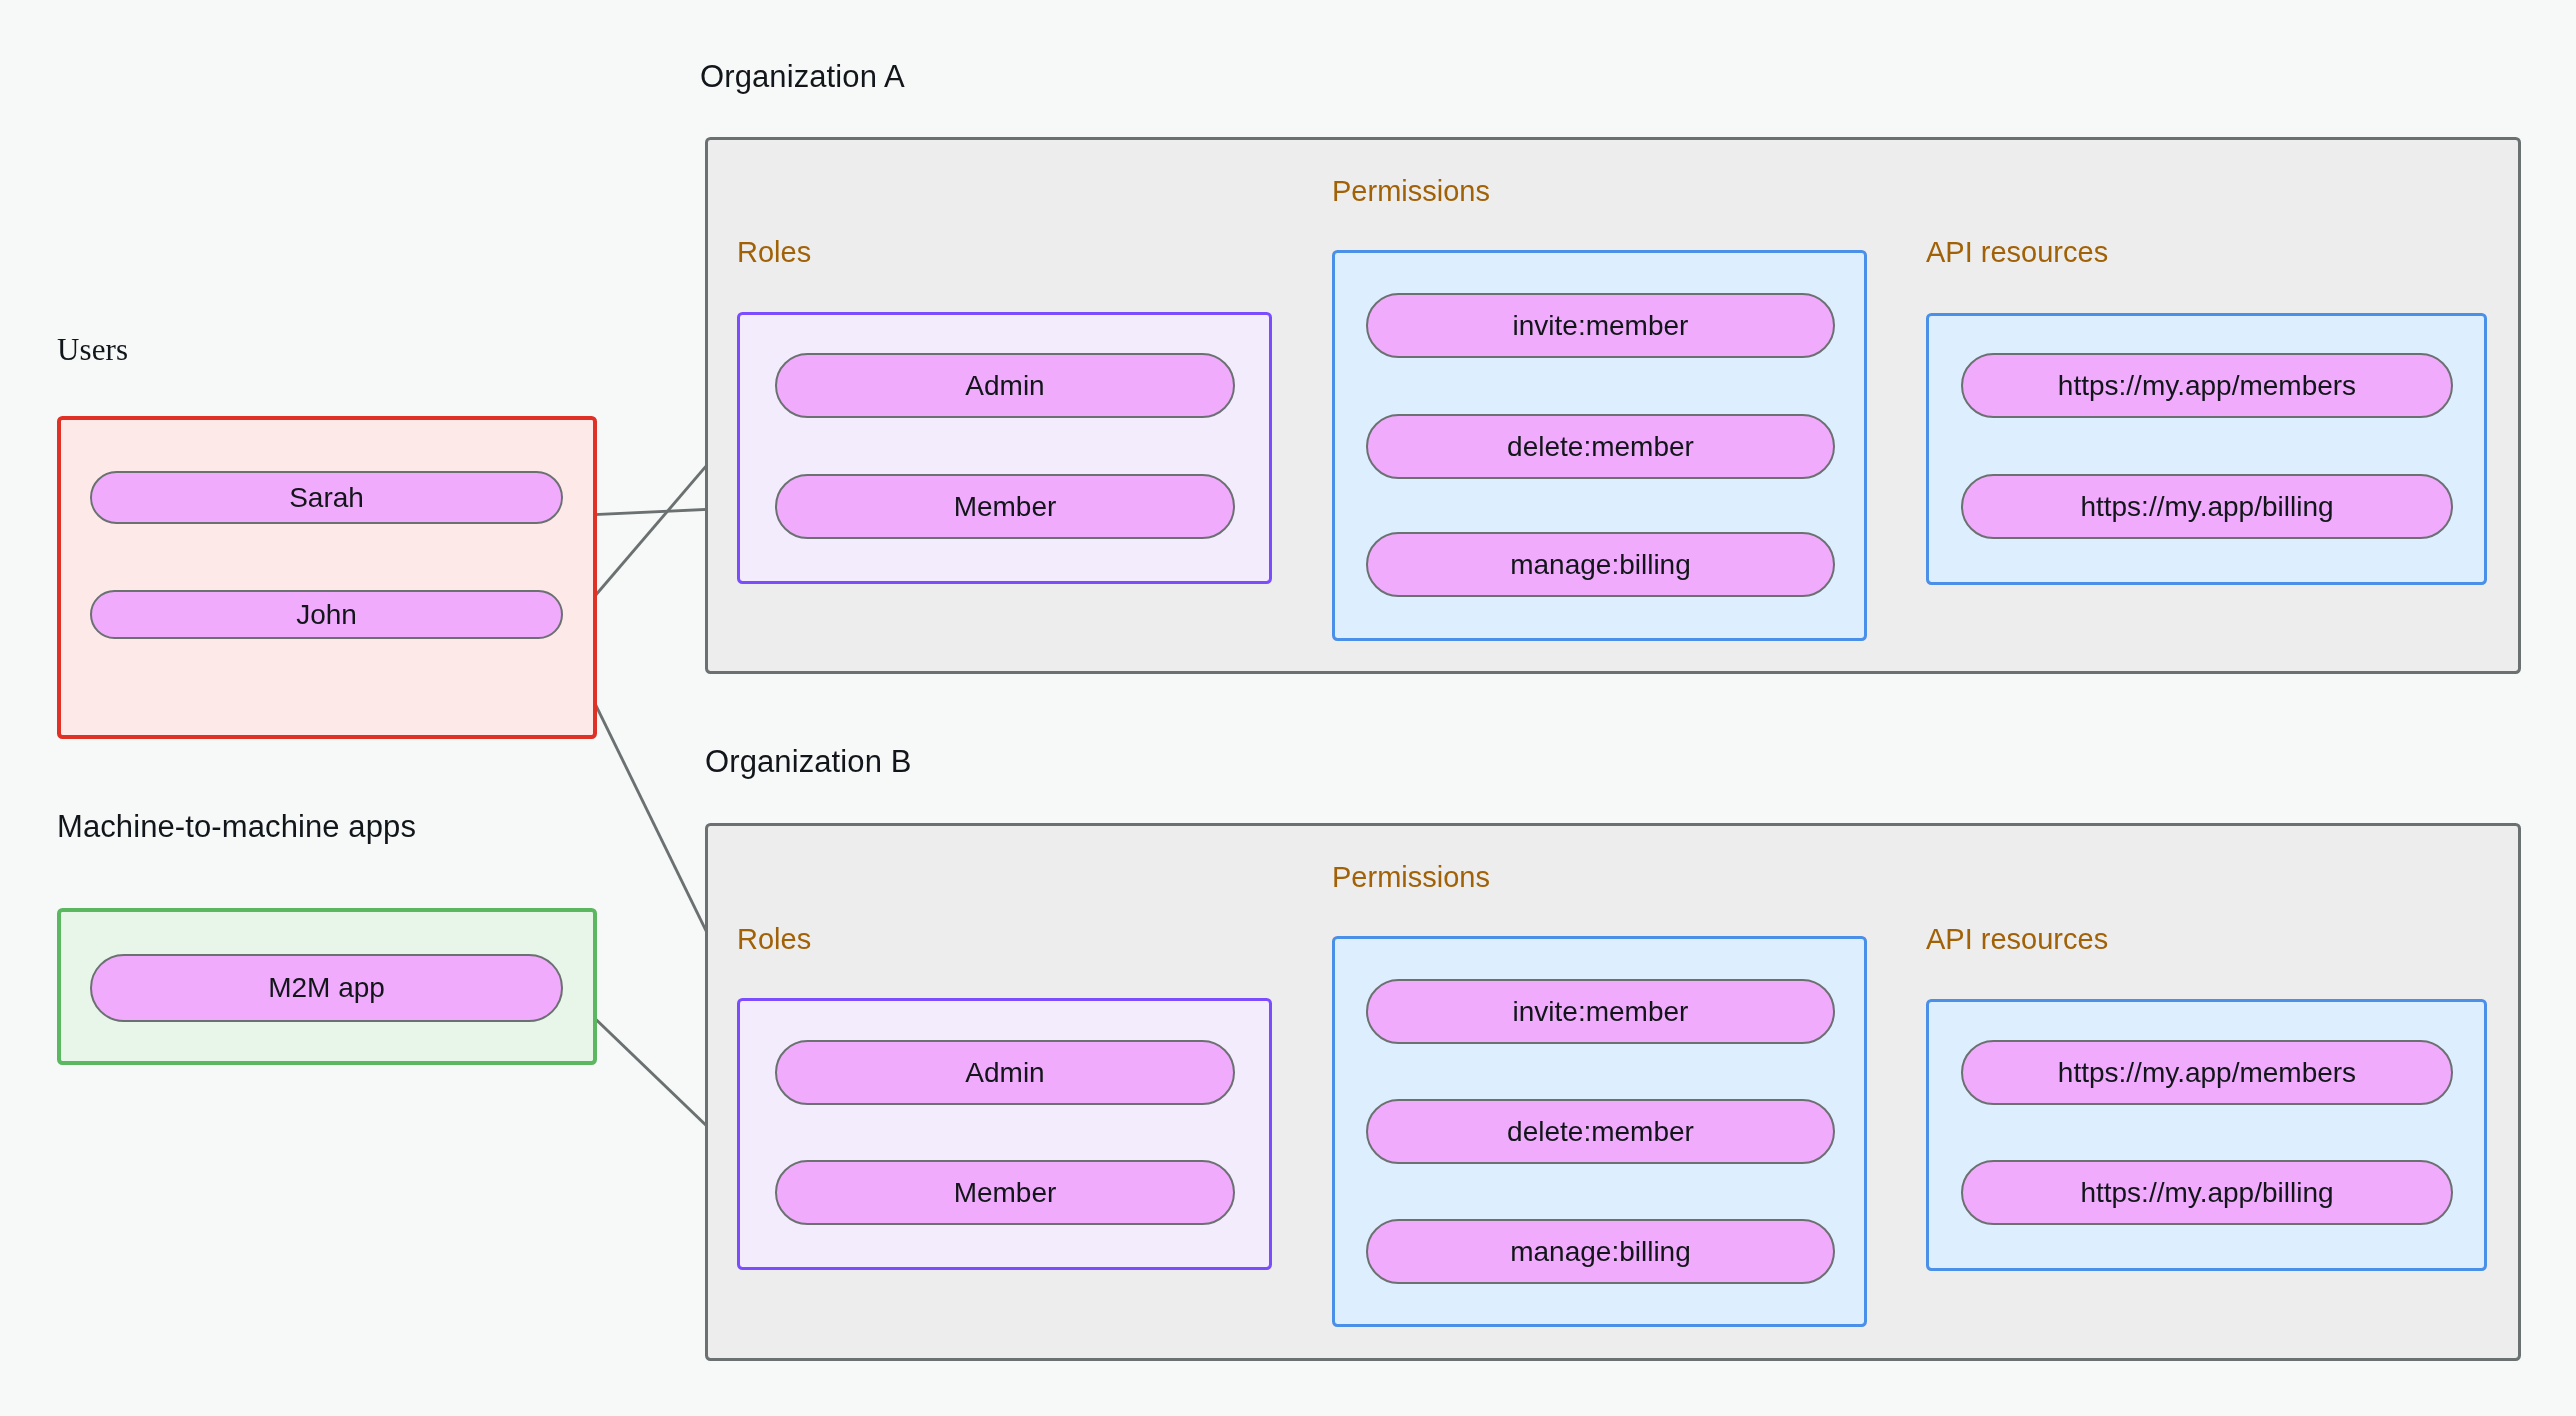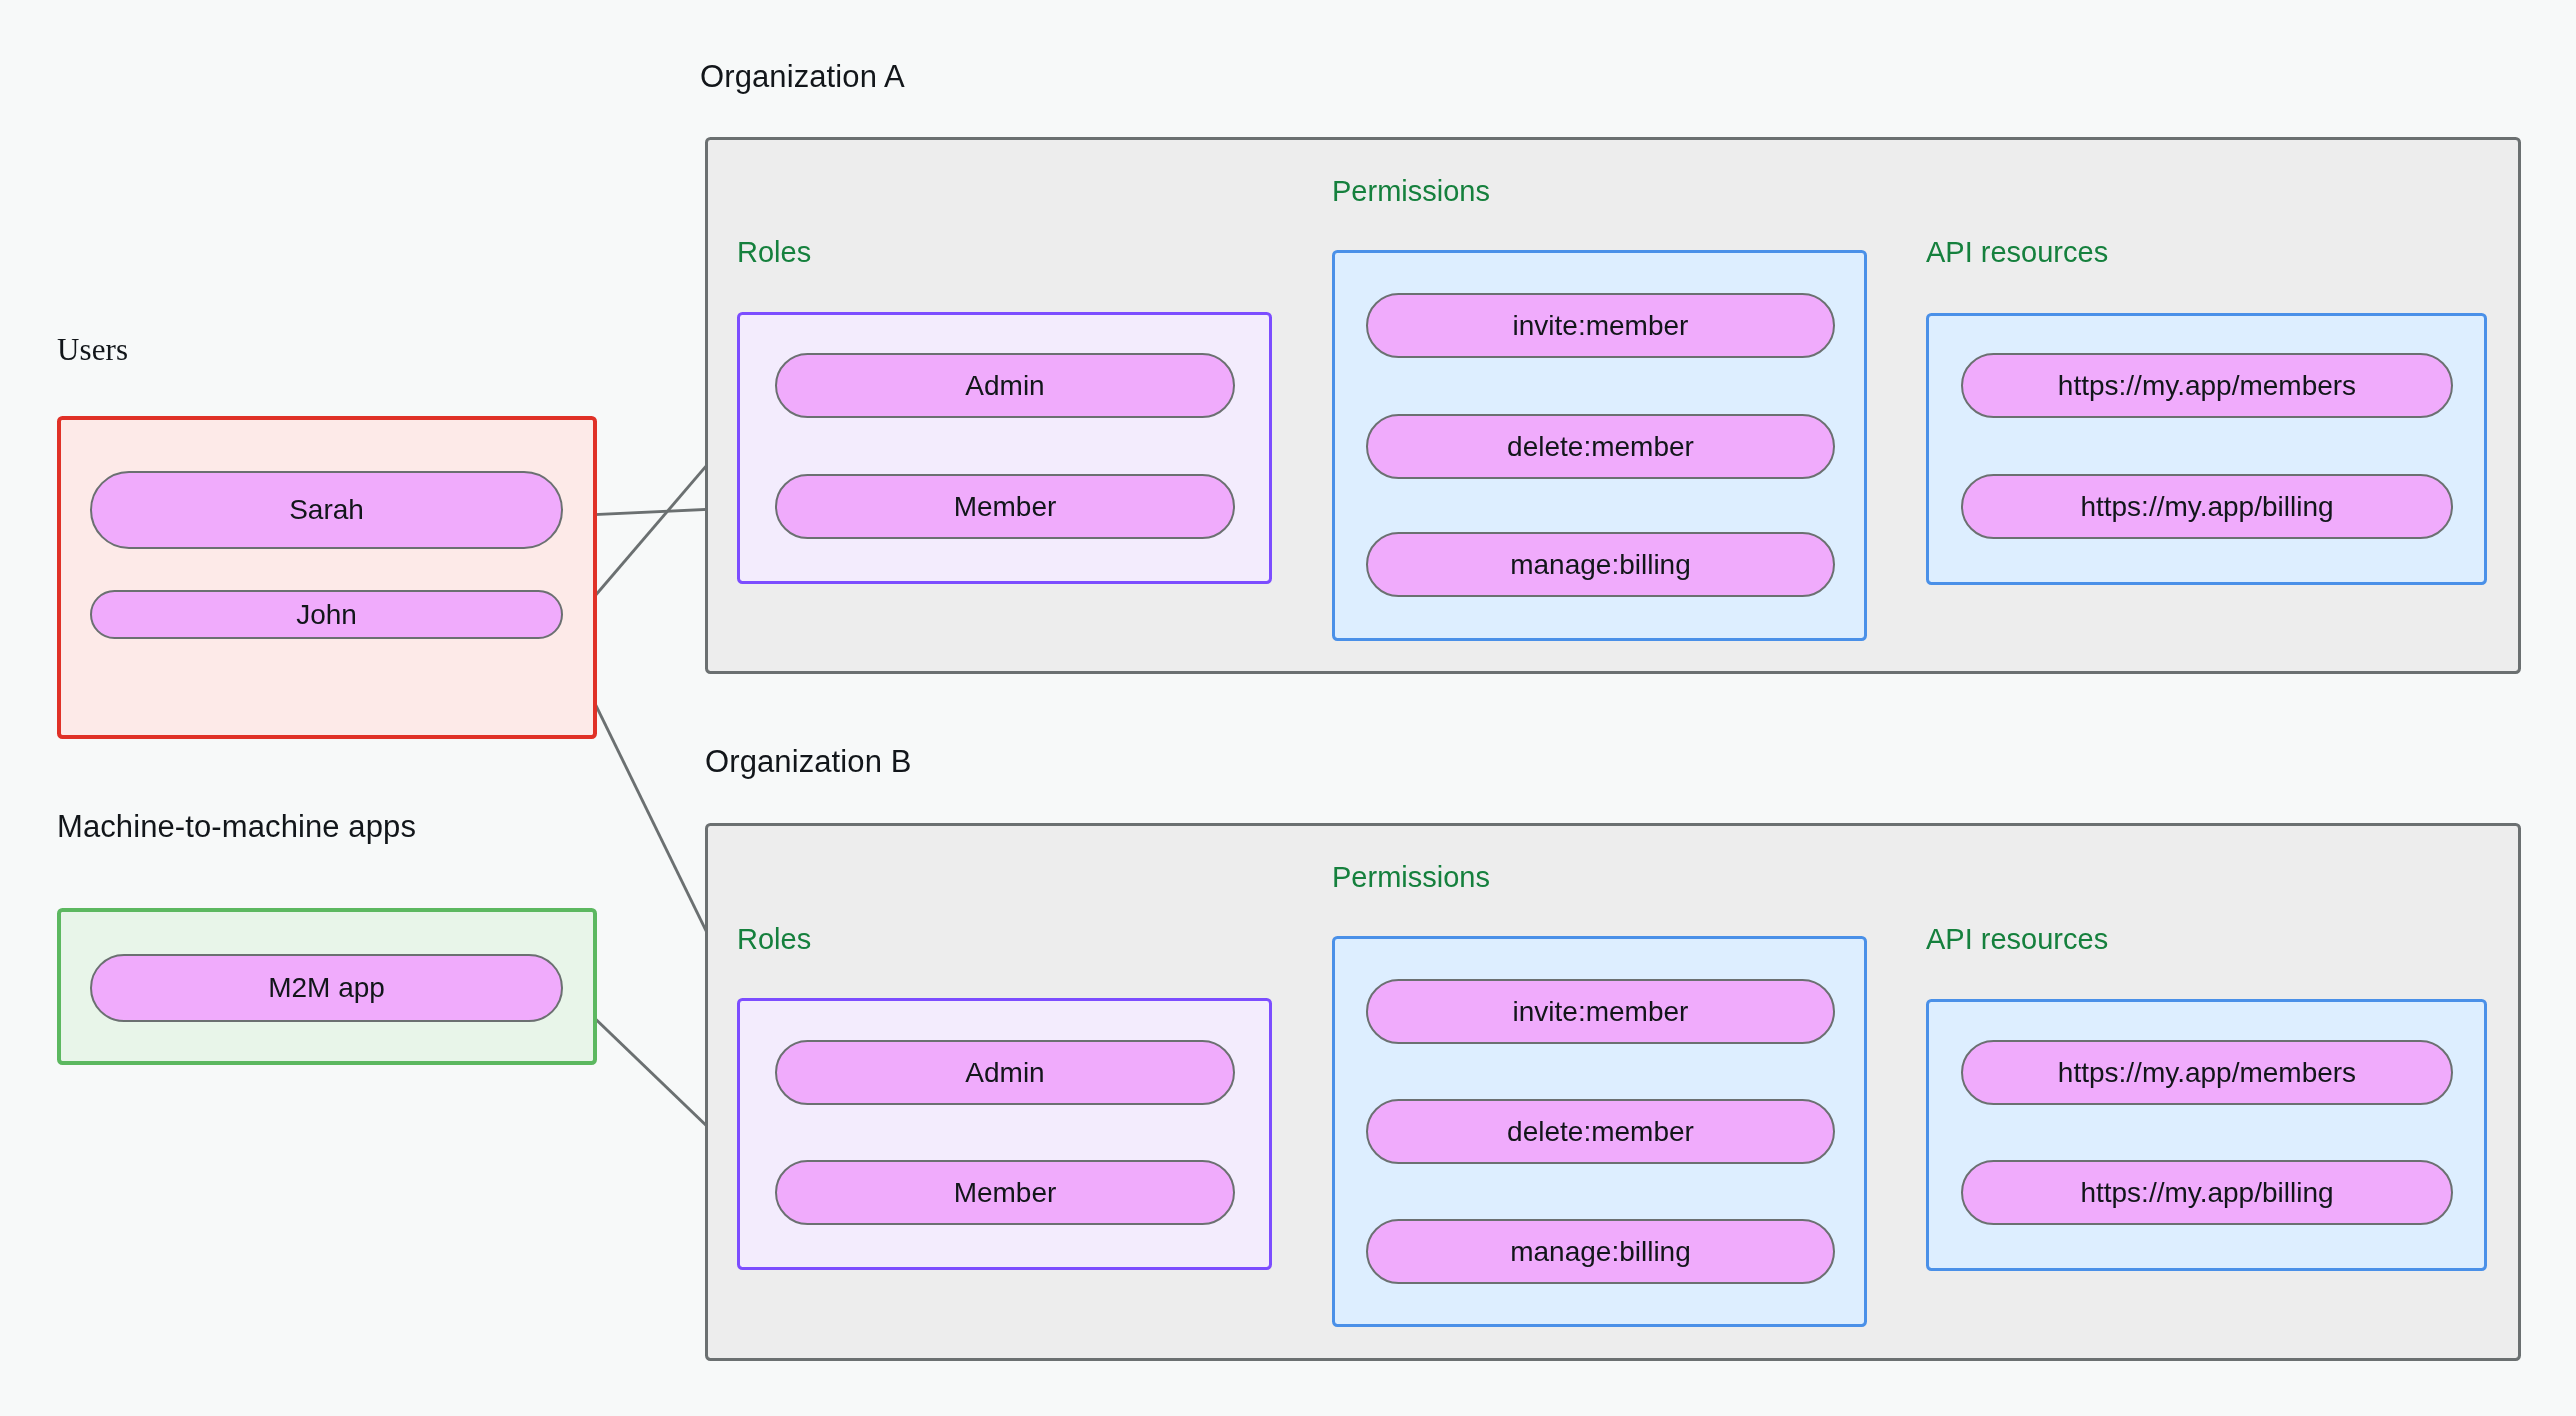--- a/index.html
+++ b/index.html
@@ -37,21 +37,21 @@
     z-index: 4;
     font-size: 31px;
     color: #12161a;
     letter-spacing: 0.1px;
     white-space: nowrap;
   }
   .sub-title {
     position: absolute;
     z-index: 4;
     font-size: 29px;
-    color: #15803d;
+    color: #a16207;
     white-space: nowrap;
   }
 
   
   .container-box {
     position: absolute;
     z-index: 2;
     border-radius: 5.4px;
   }
   .org-box {
@@ -137,21 +137,21 @@
     <circle class="edge-dot" cx="1516" cy="1256" r="11"></circle>
     <circle class="edge-dot" cx="1516" cy="1389" r="11"></circle>
     <circle class="edge-dot" cx="2176" cy="1190" r="11"></circle>
     <circle class="edge-dot" cx="2176" cy="1323" r="11"></circle>
   </svg>
 
   <div class="group-title" style="left:57px; top:332px;font-family:Liberation Serif, serif;">Users</div>
 
   <div class="container-box users-box" style="left:57px; top:416px; width:540px; height:323px;"></div>
 
-  <div class="pill" style="left:90px; top:471px; width:473px; height:78px;">
+  <div class="pill" style="left:90px; top:471px; width:473px; height:53px;">
     <span>Sarah</span>
   </div>
   <div class="pill" style="left:90px; top:590px; width:473px; height:49px;">
     <span>John</span>
   </div>
 
   <div class="group-title" style="left:57px; top:809px;">Machine-to-machine apps</div>
 
   <div class="container-box m2m-box" style="left:57px; top:908px; width:540px; height:157px;"></div>
 

